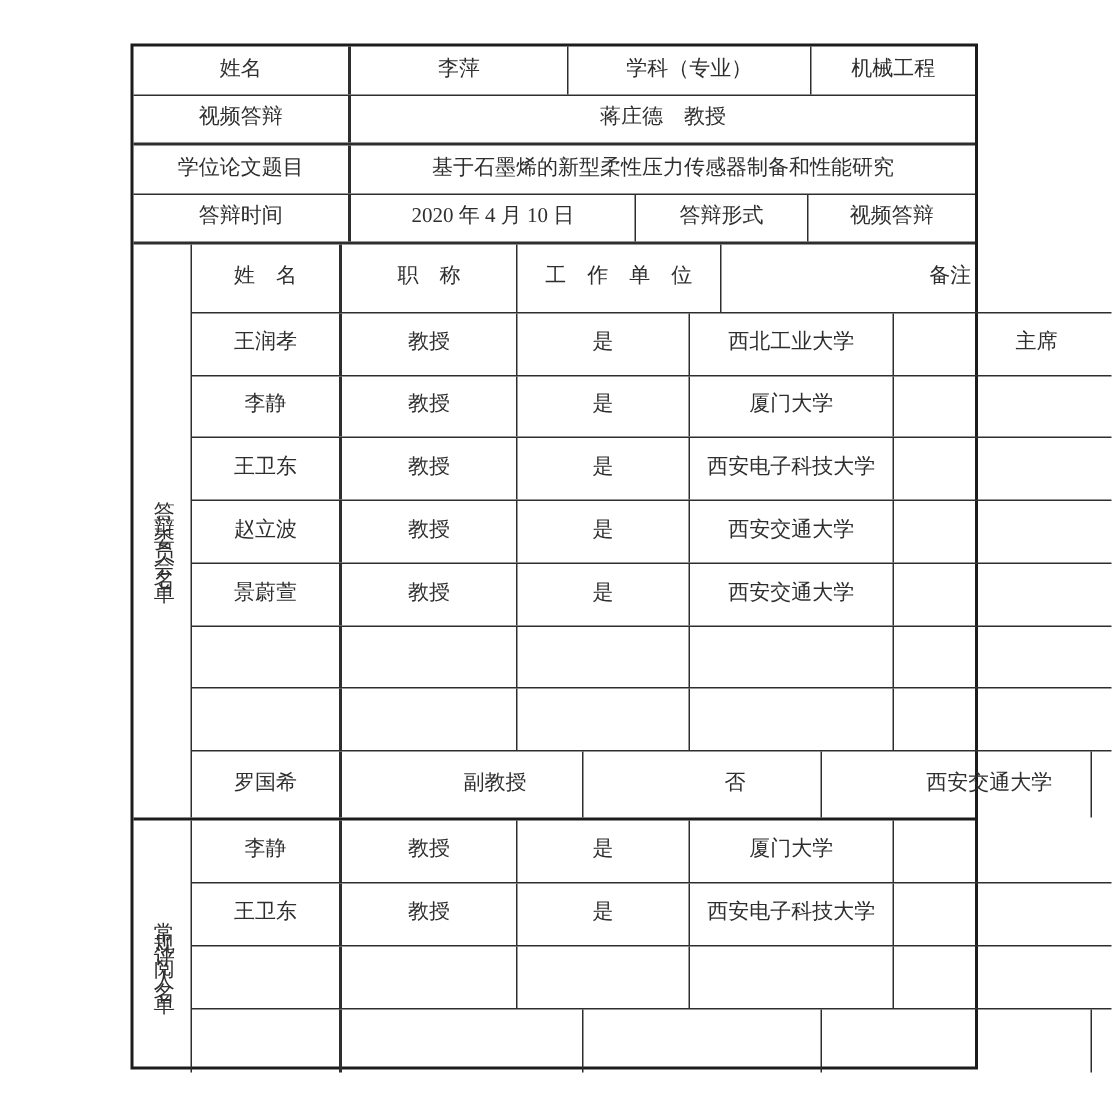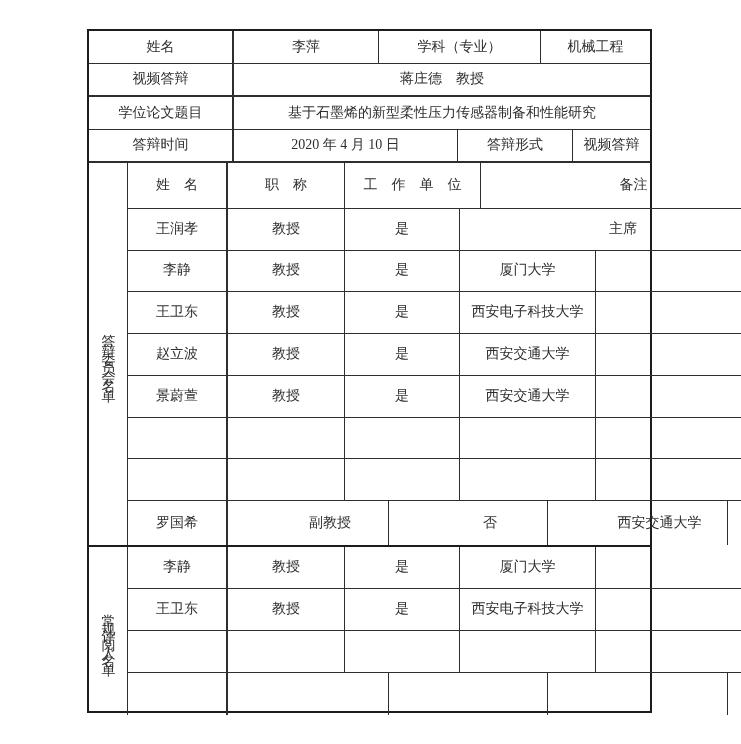--- a/index.html
+++ b/index.html
@@ -24,21 +24,21 @@
     display:flex;align-items:center;justify-content:center;
     text-align:center;
     border-right:1px solid #2e2e2e;
     overflow:hidden;
     line-height:1.35;
   }
   .c.br2{border-right-width:2px;text-align:center;}
   .c.end{border-right:none;flex:1;}
   
   .trow{height:33px;}
-  .w145{width:145px;} .w190{width:224px;} .w162{width:162px;} .w115t{width:115px;}
+  .w145{width:145px;} .w190{width:190px;} .w162{width:162px;} .w115t{width:115px;}
   
   .section{display:flex;box-sizing:border-box;}
   .sec-committee{height:384px;border-bottom:2px solid #1c1c1c;}
   .sec-review{height:168px;}
   .vlabel{
     width:39px;box-sizing:border-box;border-right:1px solid #2e2e2e;
     display:flex;align-items:center;justify-content:center;
     writing-mode:vertical-lr;text-orientation:upright;
     letter-spacing:9px;font-size:14px;
   }
@@ -88,20 +88,21 @@
         <div class="c w100 br2 cjk-gap">姓　名</div>
         <div class="c w110 cjk-gap">职　称</div>
         <div class="c w136 cjk-gap">工　作　单　位</div>
         <div class="c end">备注</div>
       </div>
 
       <div class="row crow">
         <div class="c w100 br2">王润孝</div>
         <div class="c w110">教授</div>
         <div class="c w115">是</div>
+        <div class="c w136">西北工业大学</div>
         <div class="c end">主席</div>
       </div>
 
       <div class="row crow">
         <div class="c w100 br2">李静</div>
         <div class="c w110">教授</div>
         <div class="c w115">是</div>
         <div class="c w136">厦门大学</div>
         <div class="c end"></div>
       </div>

